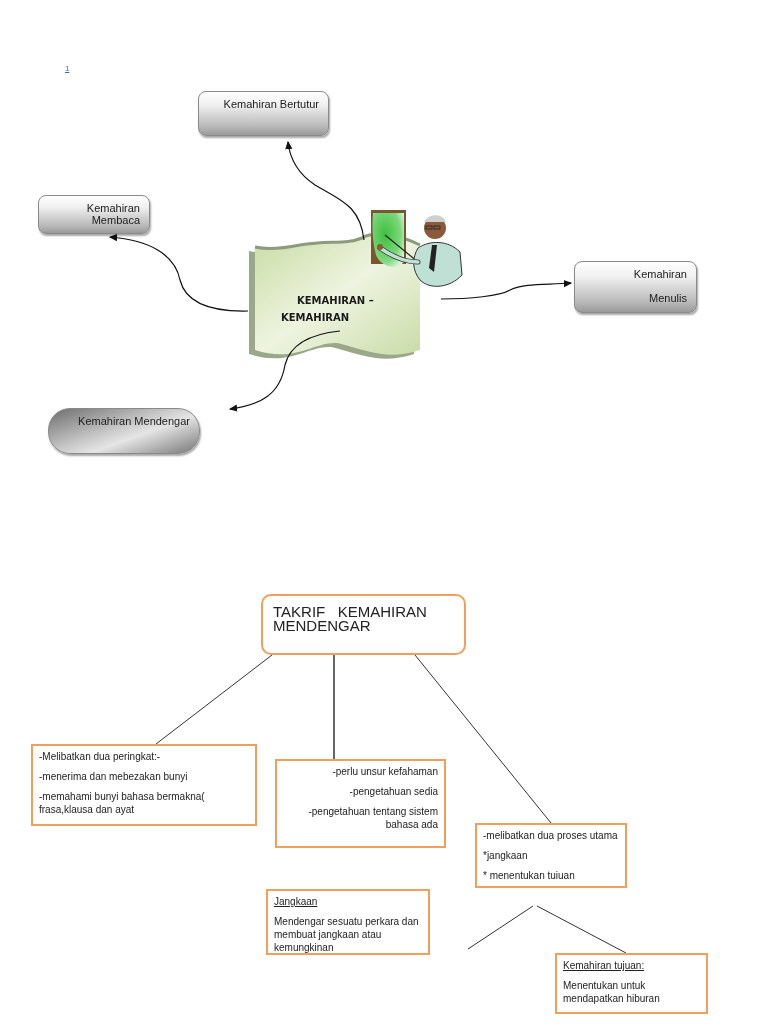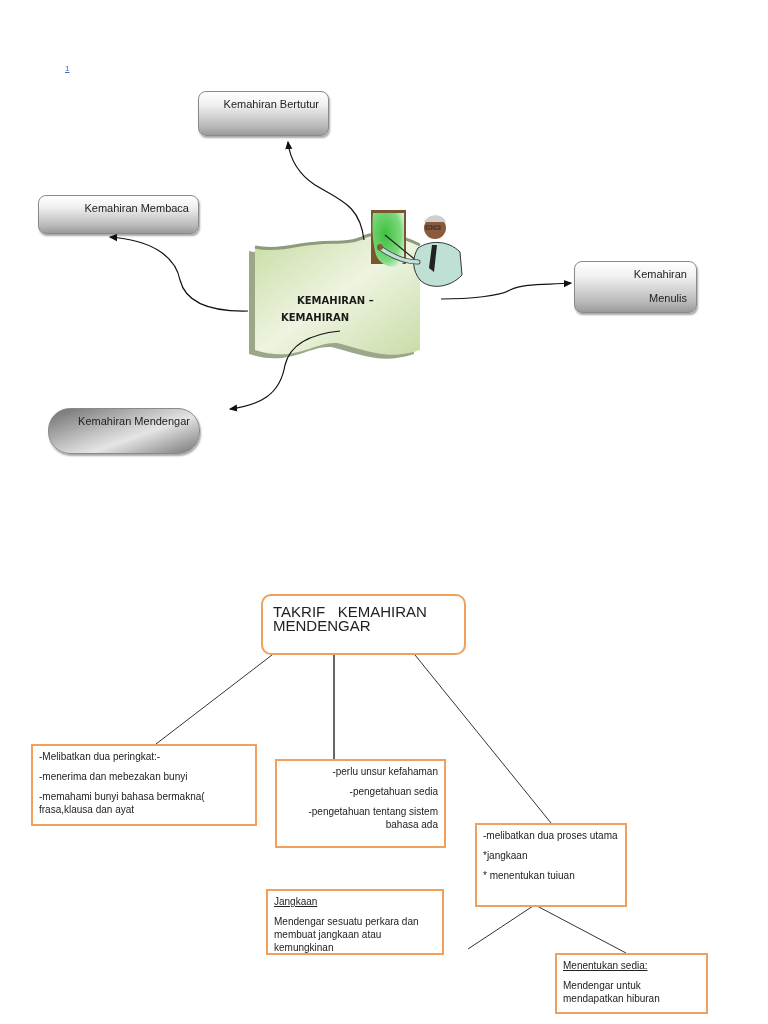--- a/index.html
+++ b/index.html
@@ -24,21 +24,21 @@
       padding: 6px 9px;
       text-align: right;
     }
     .skill-box.dark {
       background: linear-gradient(160deg, #6d6d6d 0%, #c9c9c9 45%, #e5e5e5 60%, #777 100%);
       border-radius: 22px;
     }
     .skill-box .line2 { margin-top: 12px; display: block; }
 
     #box-bertutur { left: 198px; top: 91px; width: 131px; height: 45px; }
-    #box-membaca  { left: 38px; top: 195px; width: 161px; height: 39px; }
+    #box-membaca  { left: 38px; top: 195px; width: 112px; height: 39px; }
     #box-menulis  { left: 574px; top: 261px; width: 123px; height: 52px; }
     #box-mendengar{ left: 48px; top: 408px; width: 152px; height: 46px; }
     .scroll-title {
       position: absolute; left: 297px; top: 292px;
       font-size: 10px; font-weight: bold; color: #1a1a1a; line-height: 17px;
       font-family: "DejaVu Sans", sans-serif;
     }
     .scroll-title span { display: block; }
     .scroll-title .t2 { margin-left: -16px; }
 
@@ -53,22 +53,22 @@
     .o-box p { margin-bottom: 7px; }
     .o-box p:last-child { margin-bottom: 0; }
     .o-box .u { text-decoration: underline; }
 
     #takrif {
       left: 261px; top: 594px; width: 205px; height: 61px;
       border-radius: 10px; padding: 9px 10px; font-size: 15px; line-height: 14px;
     }
     #box-left   { left: 31px; top: 744px; width: 226px; height: 82px; }
     #box-mid    { left: 275px; top: 759px; width: 171px; height: 89px; text-align: right; }
-    #box-right  { left: 475px; top: 823px; width: 152px; height: 84px; }
-    #box-jangka { left: 266px; top: 889px; width: 178px; height: 66px; }
+    #box-right  { left: 475px; top: 823px; width: 152px; height: 65px; }
+    #box-jangka { left: 266px; top: 889px; width: 164px; height: 66px; }
     #box-tujuan { left: 555px; top: 953px; width: 153px; height: 61px; }
   </style>
 </head>
 <body>
 
 <span class="footnote-ref">1</span>
 
 <svg class="connectors" viewBox="0 0 768 1024">
   <defs>
     <marker id="arr" markerWidth="8" markerHeight="8" refX="6" refY="4" orient="auto">
@@ -160,15 +160,15 @@
   <p>*jangkaan</p>
   <p>* menentukan tuiuan</p>
 </div>
 
 <div class="o-box" id="box-jangka">
   <p class="u">Jangkaan</p>
   <p>Mendengar sesuatu perkara dan membuat jangkaan atau kemungkinan</p>
 </div>
 
 <div class="o-box" id="box-tujuan">
-  <p class="u">Menentukan sedia:</p>
-  <p>Mendengar untuk mendapatkan hiburan</p>
+  <p class="u">Kemahiran tujuan:</p>
+  <p>Menentukan untuk mendapatkan hiburan</p>
 </div>
 
 </body></html>

